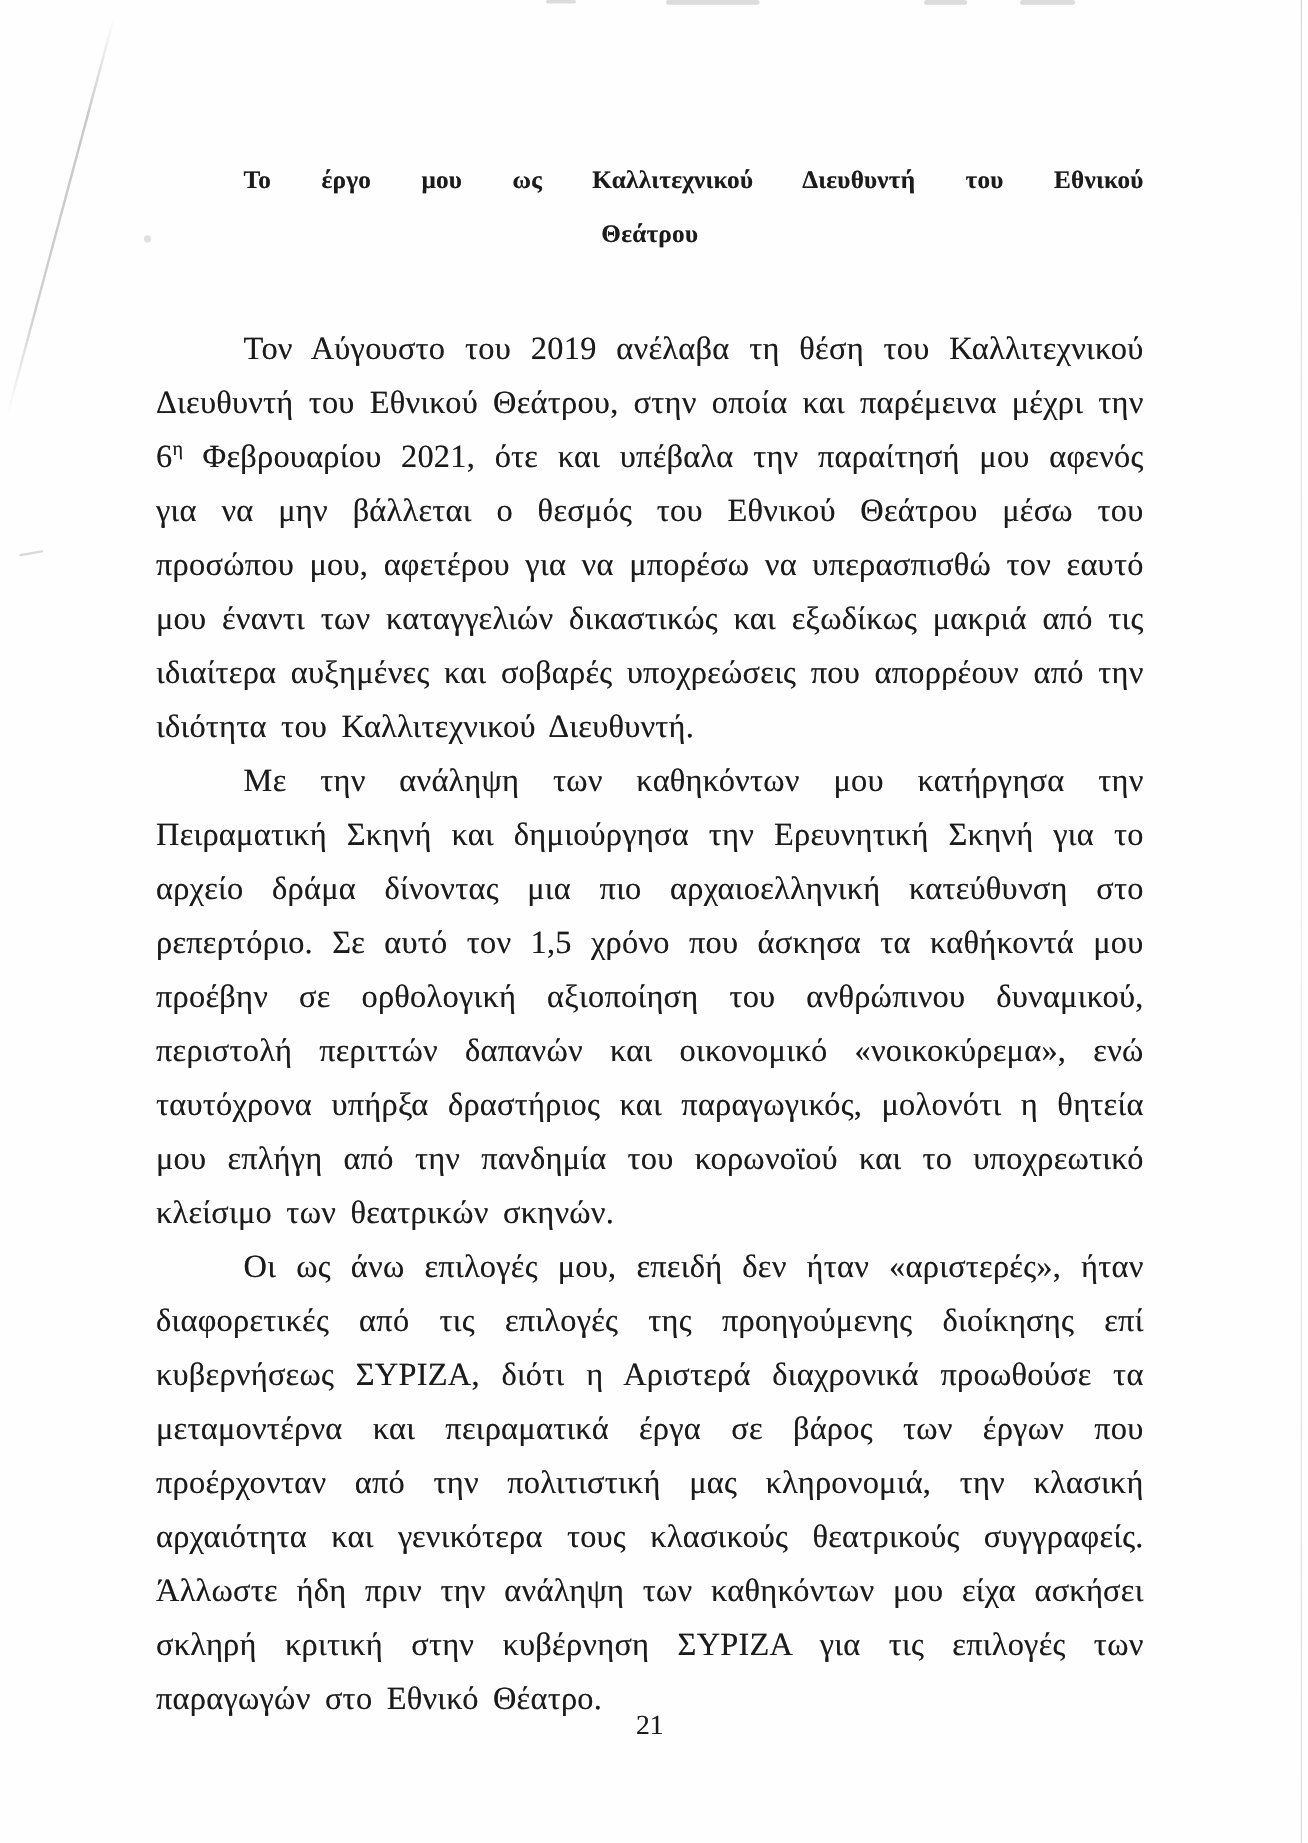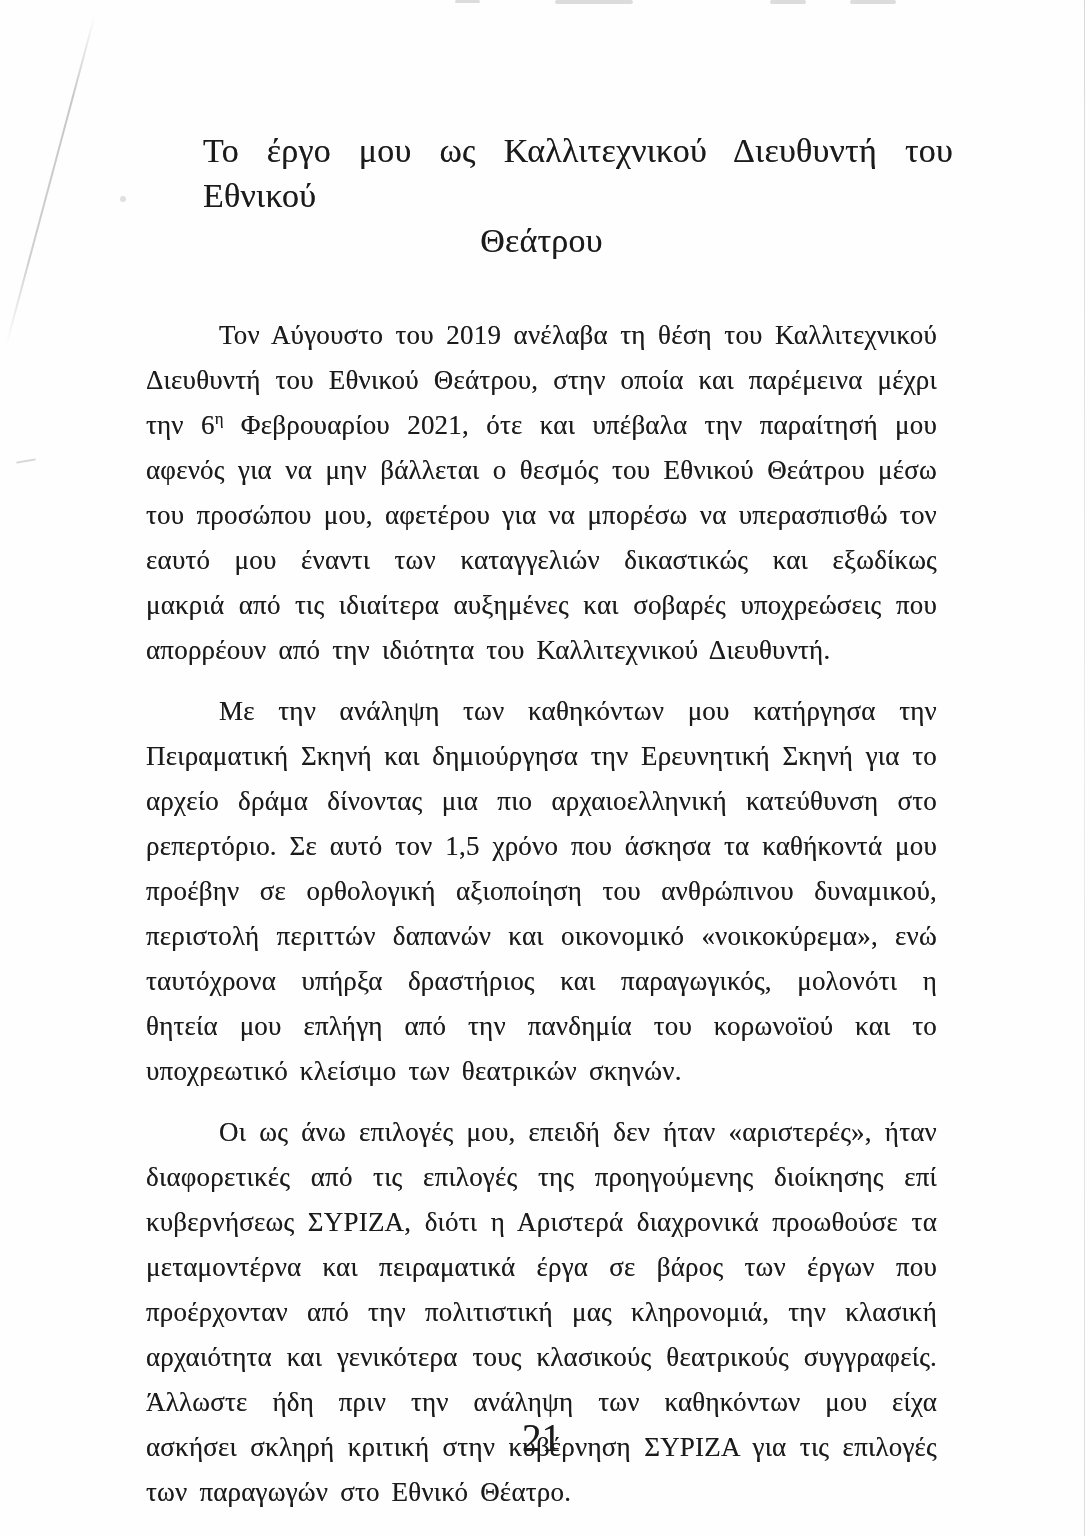--- a/index.html
+++ b/index.html
@@ -65,51 +65,51 @@
     left: 130px; top: 128px;
     width: 823px;
     font-size: 27px;
     line-height: 45px;
     letter-spacing: 0.2px;
     word-spacing: 5px;
     text-align: justify;
     text-shadow: 0 0 0.4px rgba(20,20,20,0.55);
   }
   .doc-title {
-    font-weight: normal;
+    font-weight: bold;
     margin: 0 0 50px 0;
-    font-size: 34px;
+    font-size: 21px;
     line-height: 45px;
   }
   .doc-title .title-line1 {
     display: block;
     padding-left: 73px;
     text-align: justify;
     text-align-last: justify;
   }
   .doc-title .title-line2 {
     display: block;
     text-align: center;
   }
   .content p {
-    margin: 16px;
+    margin: 0;
     text-indent: 73px;
   }
   .content sup {
     font-size: 0.62em;
     line-height: 0;
     vertical-align: super;
     letter-spacing: 0;
   }
   .page-number {
     position: absolute;
     left: 130px; top: 1415px;
     width: 823px;
     text-align: center;
-    font-size: 39px;
+    font-size: 23px;
     line-height: 45px;
     text-shadow: 0 0 0.4px rgba(20,20,20,0.55);
   }
 </style>
 </head>
 <body>
 
 <div class="page">
 
   <div class="artifact artifact-diagonal"></div>

